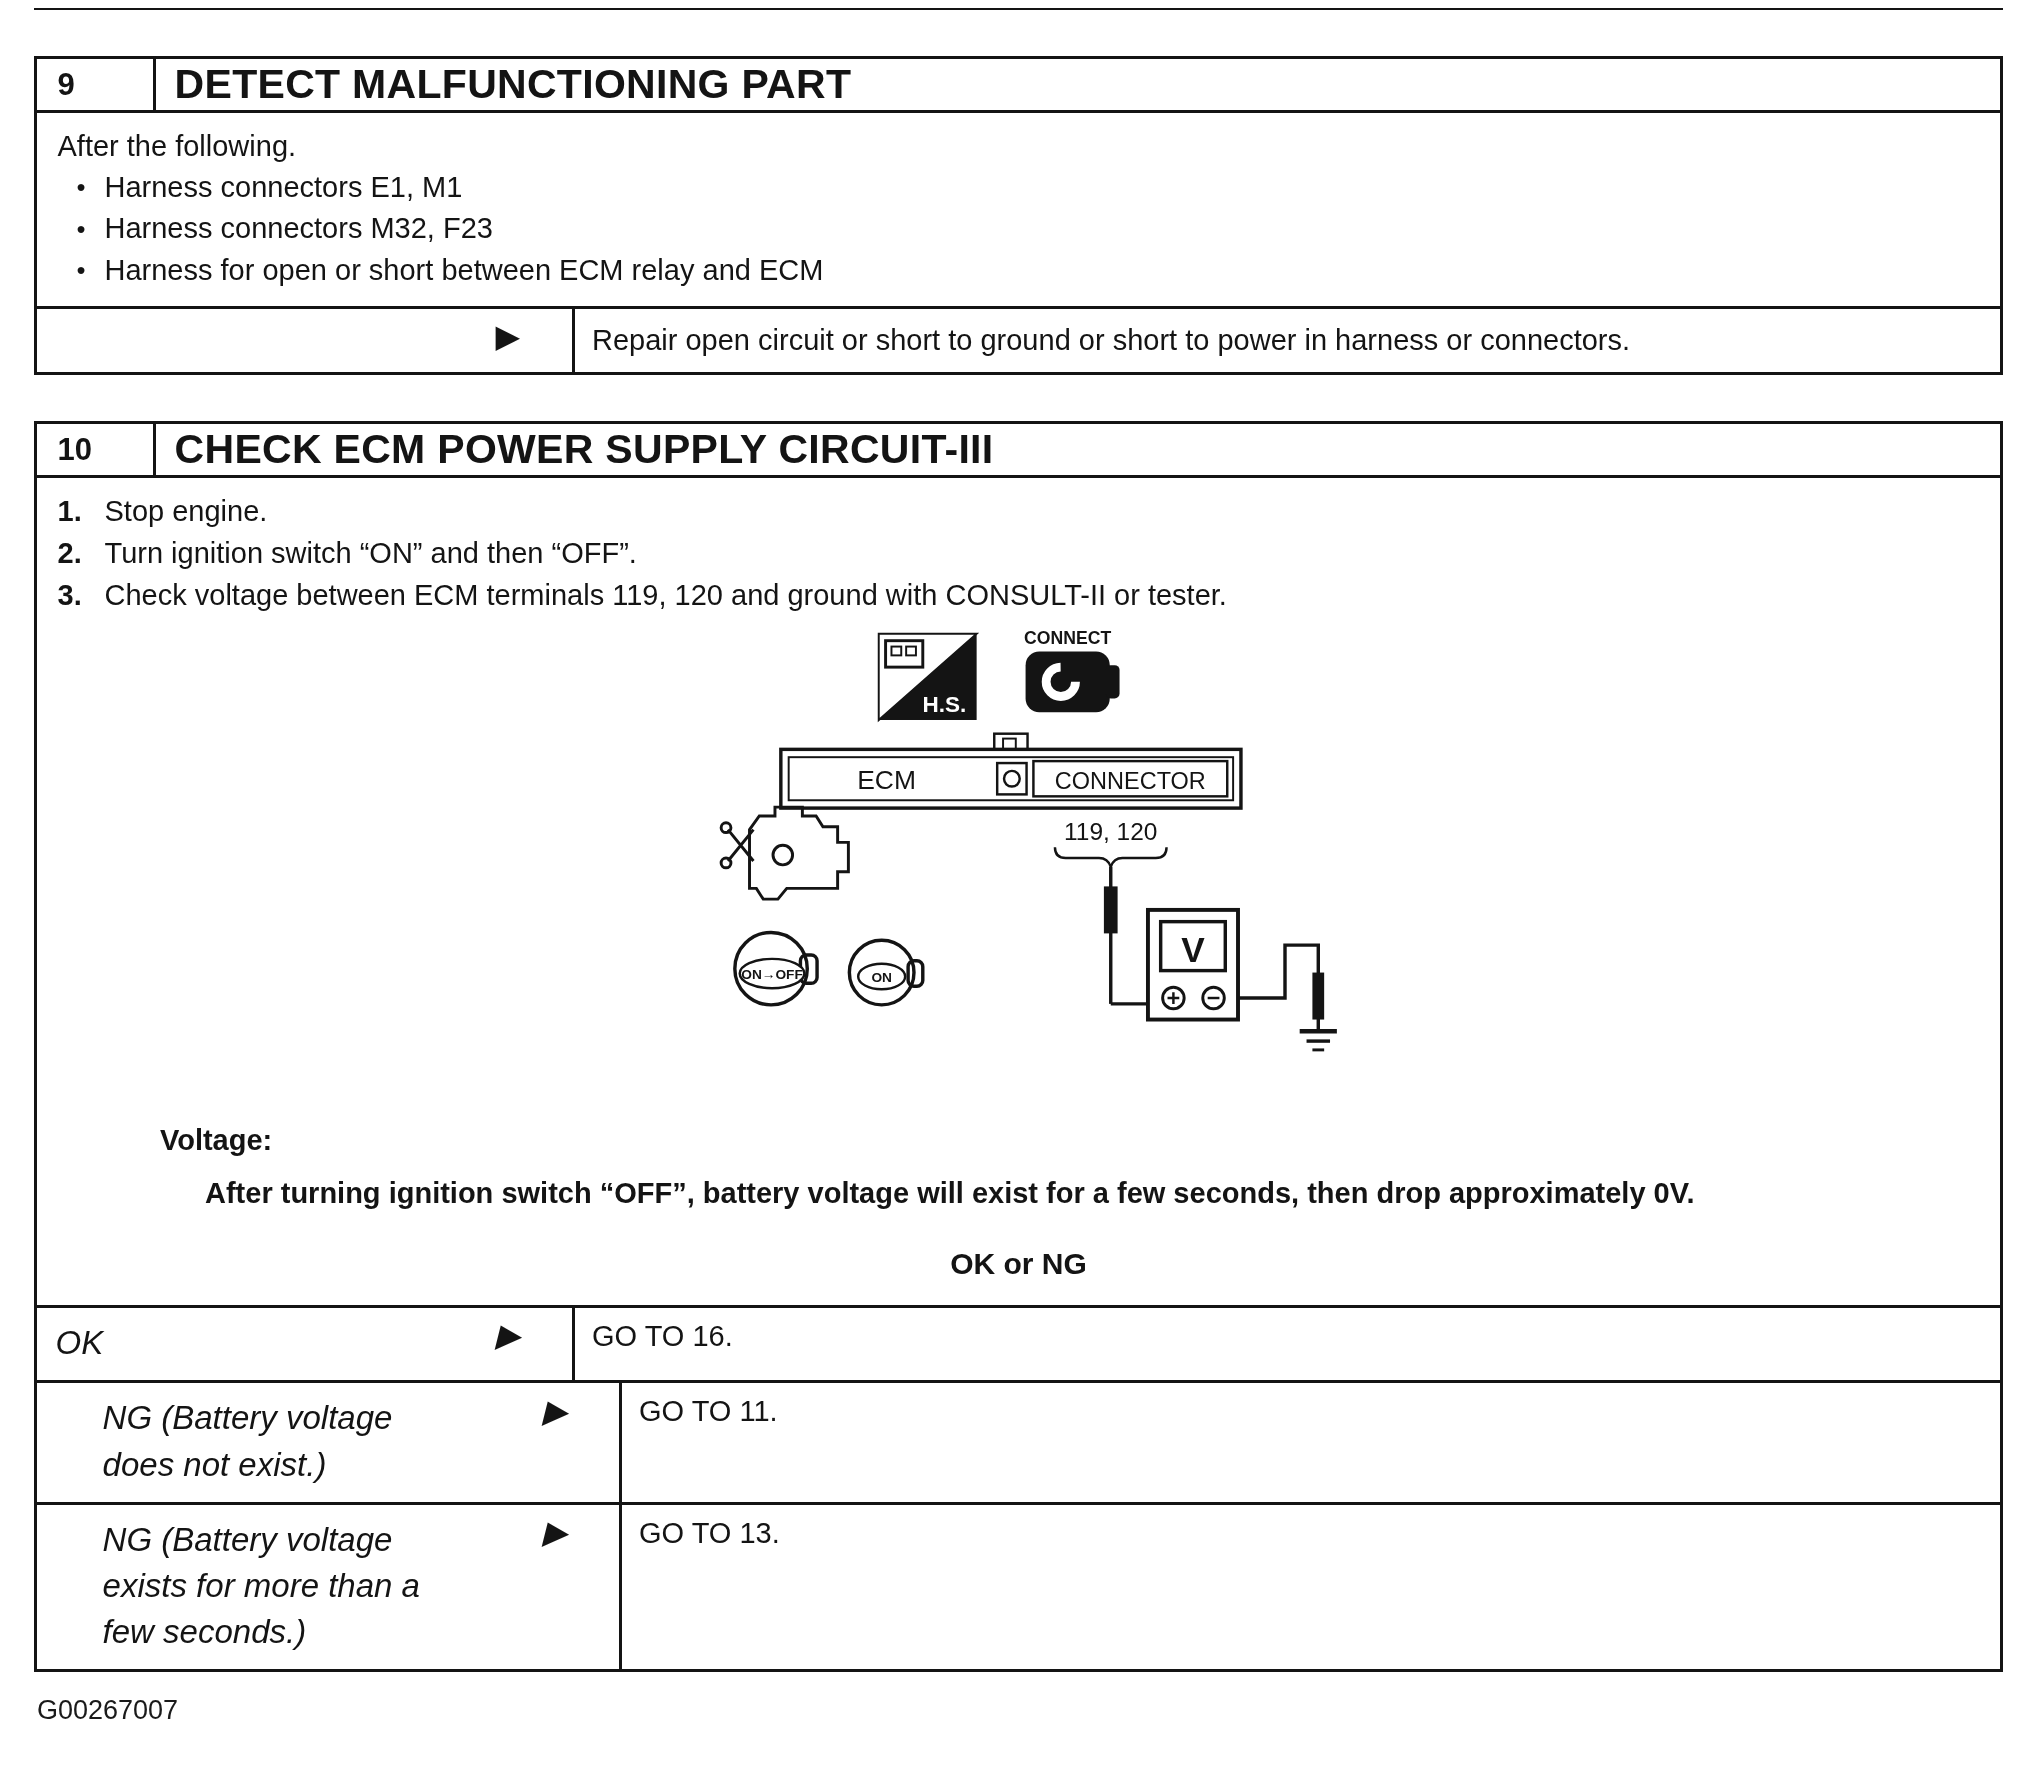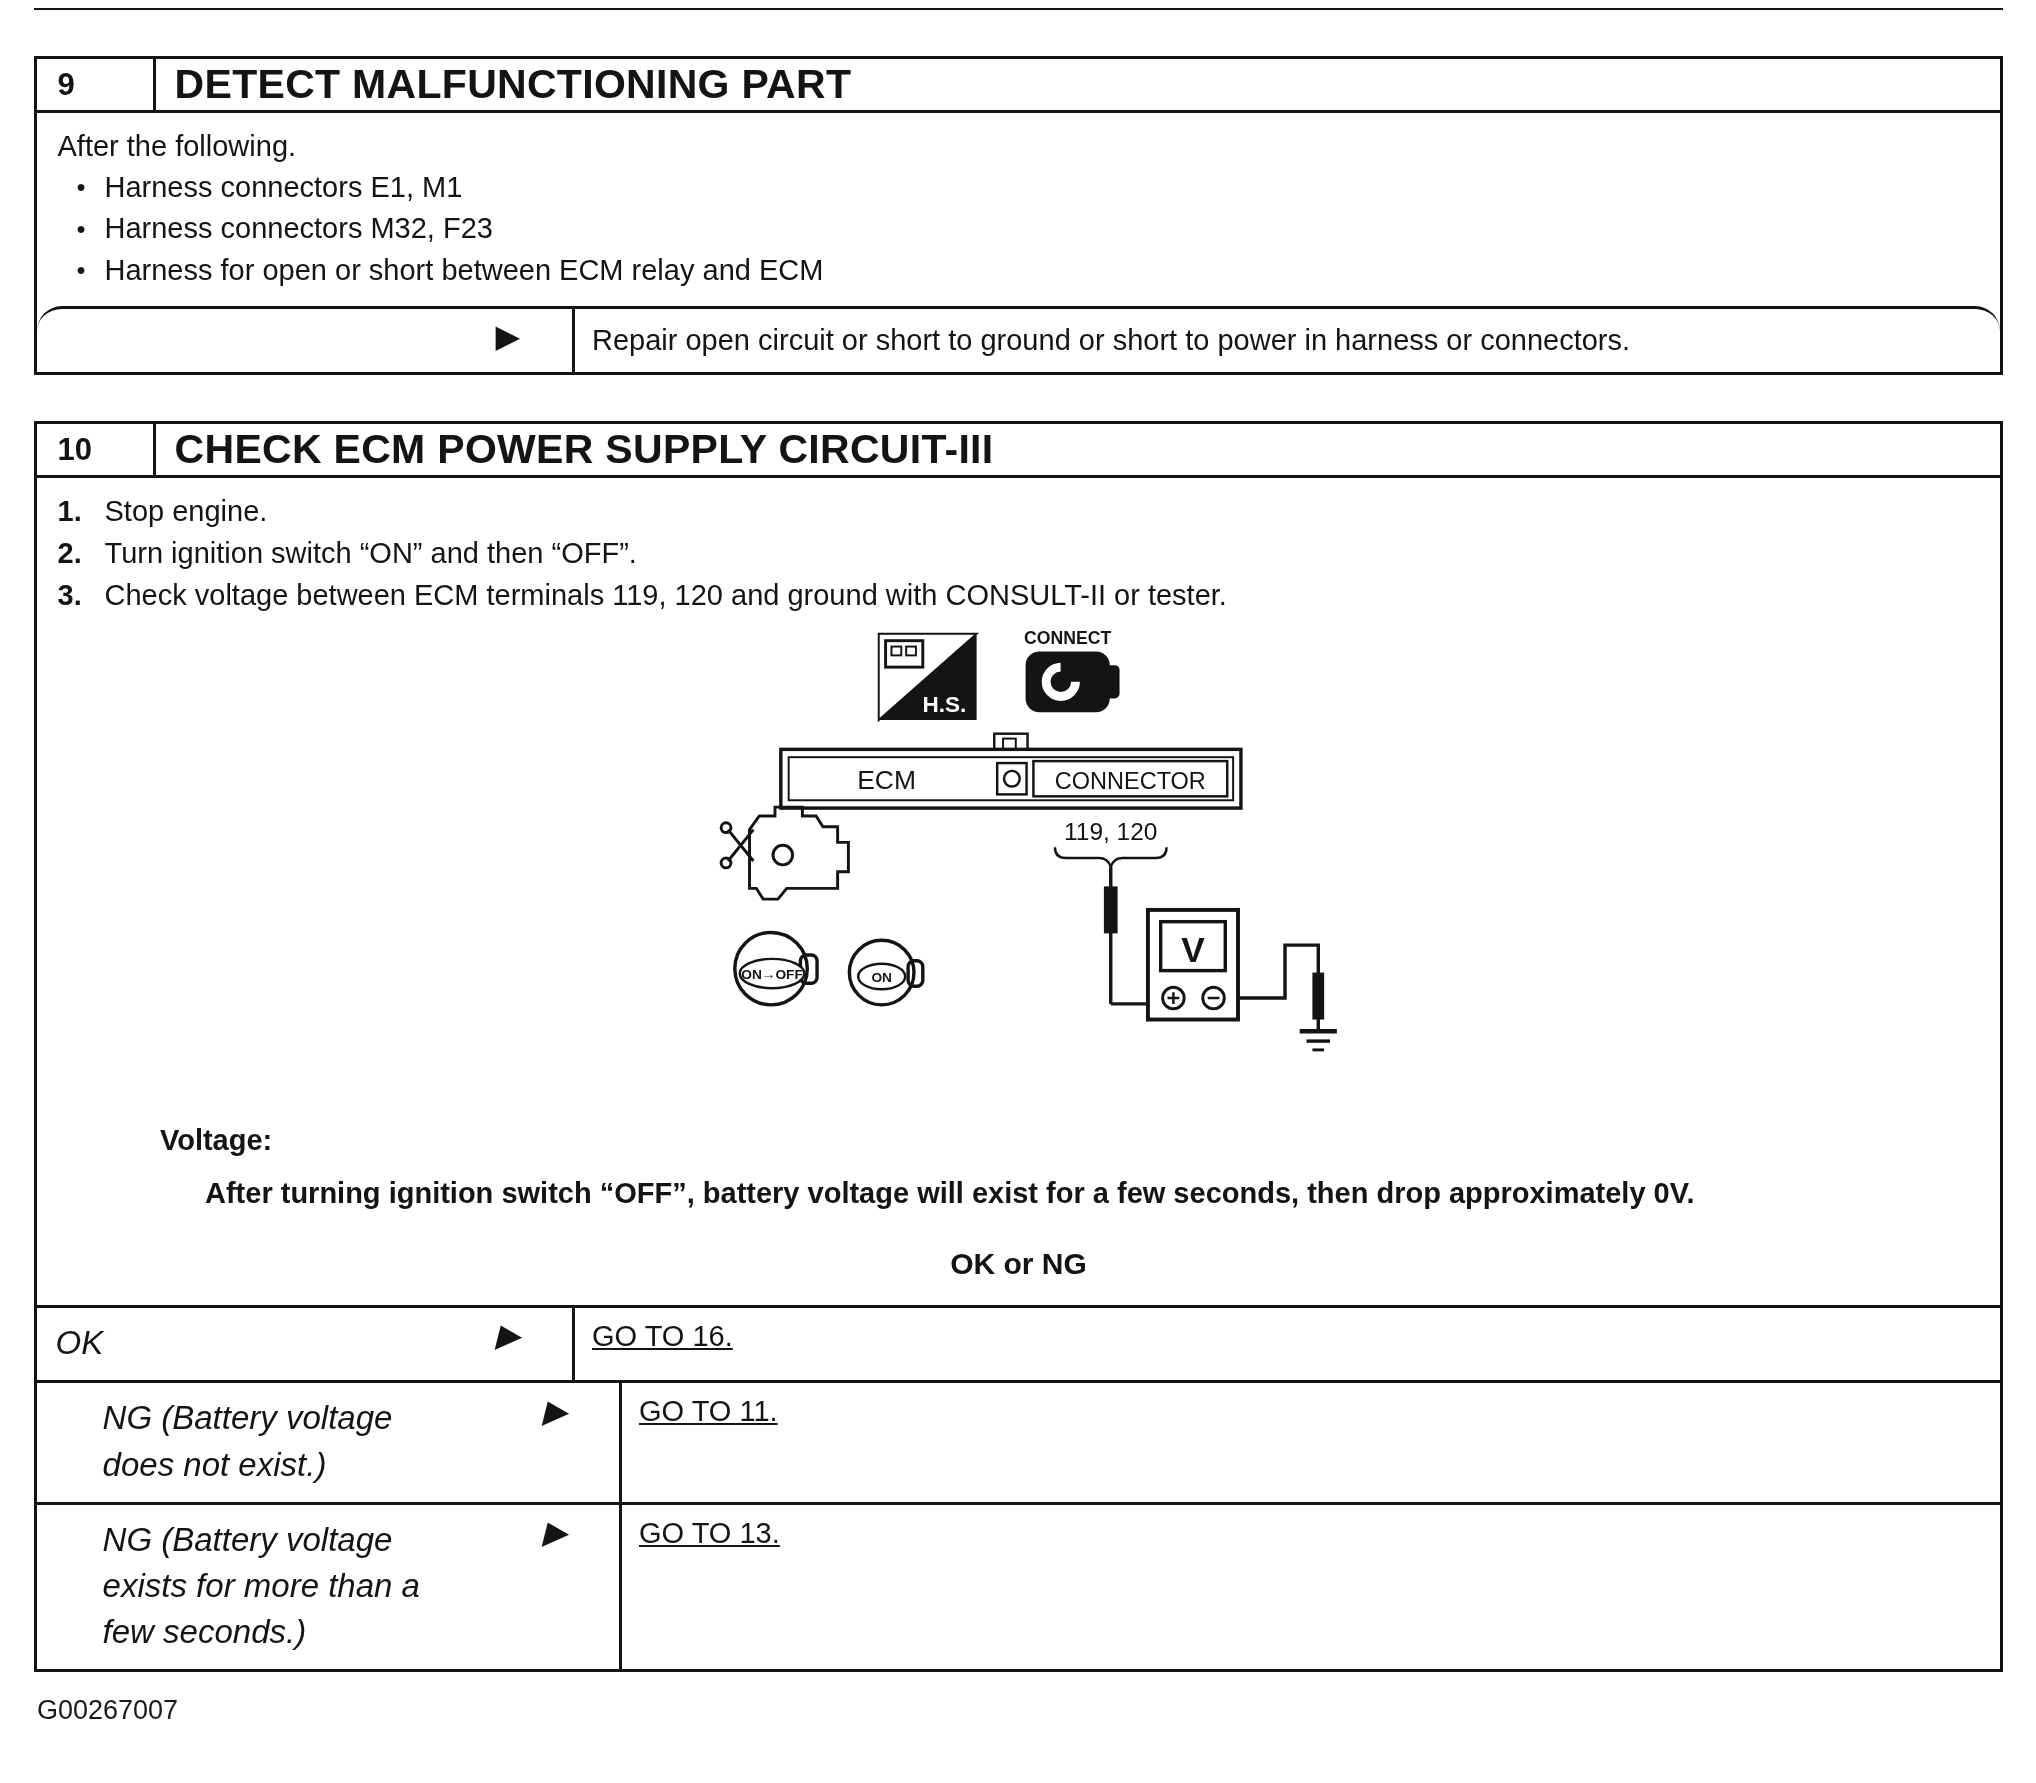--- a/index.html
+++ b/index.html
@@ -17,21 +17,21 @@
 
   .hdr { display: flex; align-items: stretch; border-bottom: 3.7px solid #141414; height: 54px; }
   .hdr .num { width: 119px; border-right: 3.7px solid #141414; display: flex; align-items: center; padding-left: 20.5px; font-size: 31px; font-weight: bold; }
   .hdr .ttl { display: flex; align-items: center; padding-left: 18.6px; font-size: 41px; font-weight: bold; letter-spacing: 0.3px; }
 
   .body9 { padding: 13px 20.5px 15px 20.5px; font-size: 29px; line-height: 1.42; }
   .bullet-row { display: flex; align-items: baseline; }
   .bullet { width: 47px; text-align: center; flex-shrink: 0; }
   .bullet::before { content: "●"; font-size: 16px; position: relative; top: -4.7px; }
 
-  .action-row { display: flex; border-top: 3.7px solid #141414; min-height: 62px; border-radius: 25px; }
+  .action-row { display: flex; border-top: 3.7px solid #141414; min-height: 62px; }
   .action-left { width: 538px; border-right: 3.7px solid #141414; position: relative; flex-shrink: 0; }
   .arrow { position: absolute; right: 52px; top: 11.2px; font-size: 32px; line-height: 1; color: #141414; }
   .arrow::before { content: "▶"; }
   .action-right { padding: 12px 11.2px 12px 17px; font-size: 29px; line-height: 1.35; }
 
   .steps { padding: 13px 20.5px 0 20.5px; font-size: 29px; line-height: 1.44; }
   .step { display: flex; }
   .step .sn { width: 47px; font-weight: bold; flex-shrink: 0; }
 
   .diagram { position: relative; height: 503px; }
@@ -41,21 +41,21 @@
   .voltage { margin: 0 0 0 123px; font-size: 29px; font-weight: bold; line-height: 1.5; }
   .voltage .vtxt { margin-left: 45px; width: 1706px; margin-top: 9px; }
 
   .okng { text-align: center; font-weight: bold; font-size: 30px; margin: 32px 0 24px; }
 
   .rtable { border-top: 3.7px solid #141414; }
   .rrow { display: flex; }
   .rrow + .rrow { border-top: 3.7px solid #141414; padding-left: 47px; }
   .rcond { width: 538px; border-right: 3.7px solid #141414; position: relative; padding: 12px 0 14px 18.6px; font-size: 33px; line-height: 1.4; flex-shrink: 0; font-style: italic; }
   .rcond .ctext { display: inline-block; max-width: 345px; }
-  .raction { padding: 12px 11.2px 0 17px; font-size: 29px; text-decoration: underline; }
+  .raction { padding: 12px 11.2px 0 17px; font-size: 29px; }
 
   .footer { position: absolute; left: 37px; top: 1695px; font-size: 27px; color: #1a1a1a; }
 </style>
 </head>
 <body>
 
 <div class="top-rule"></div>
 
 <div class="box" id="box9">
   <div class="hdr">

